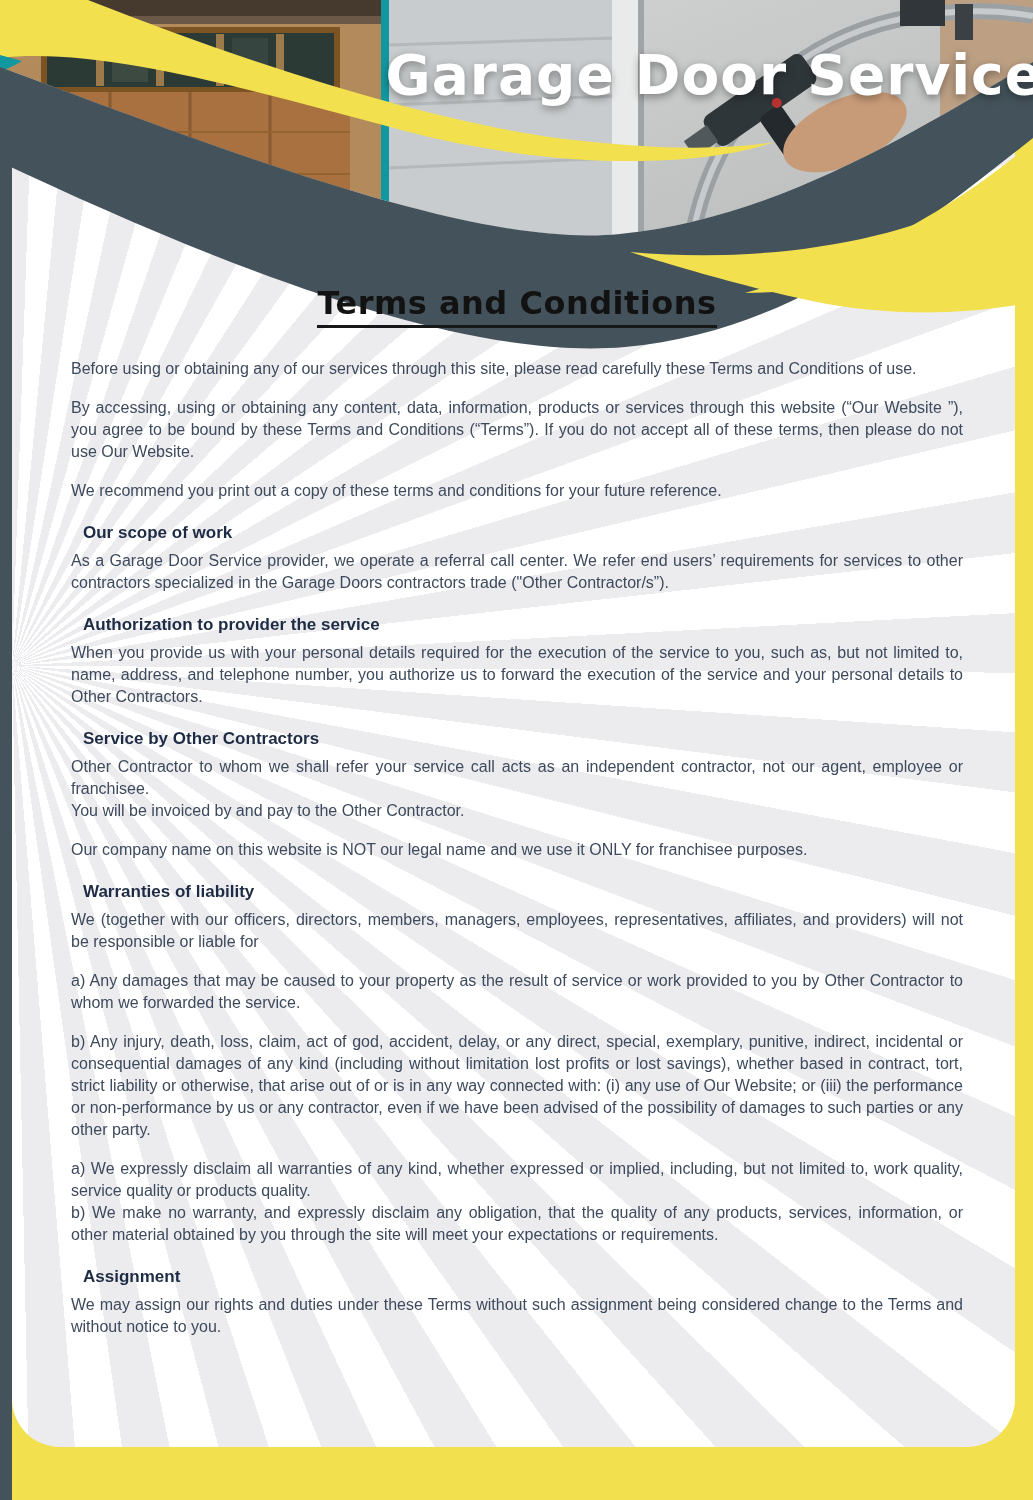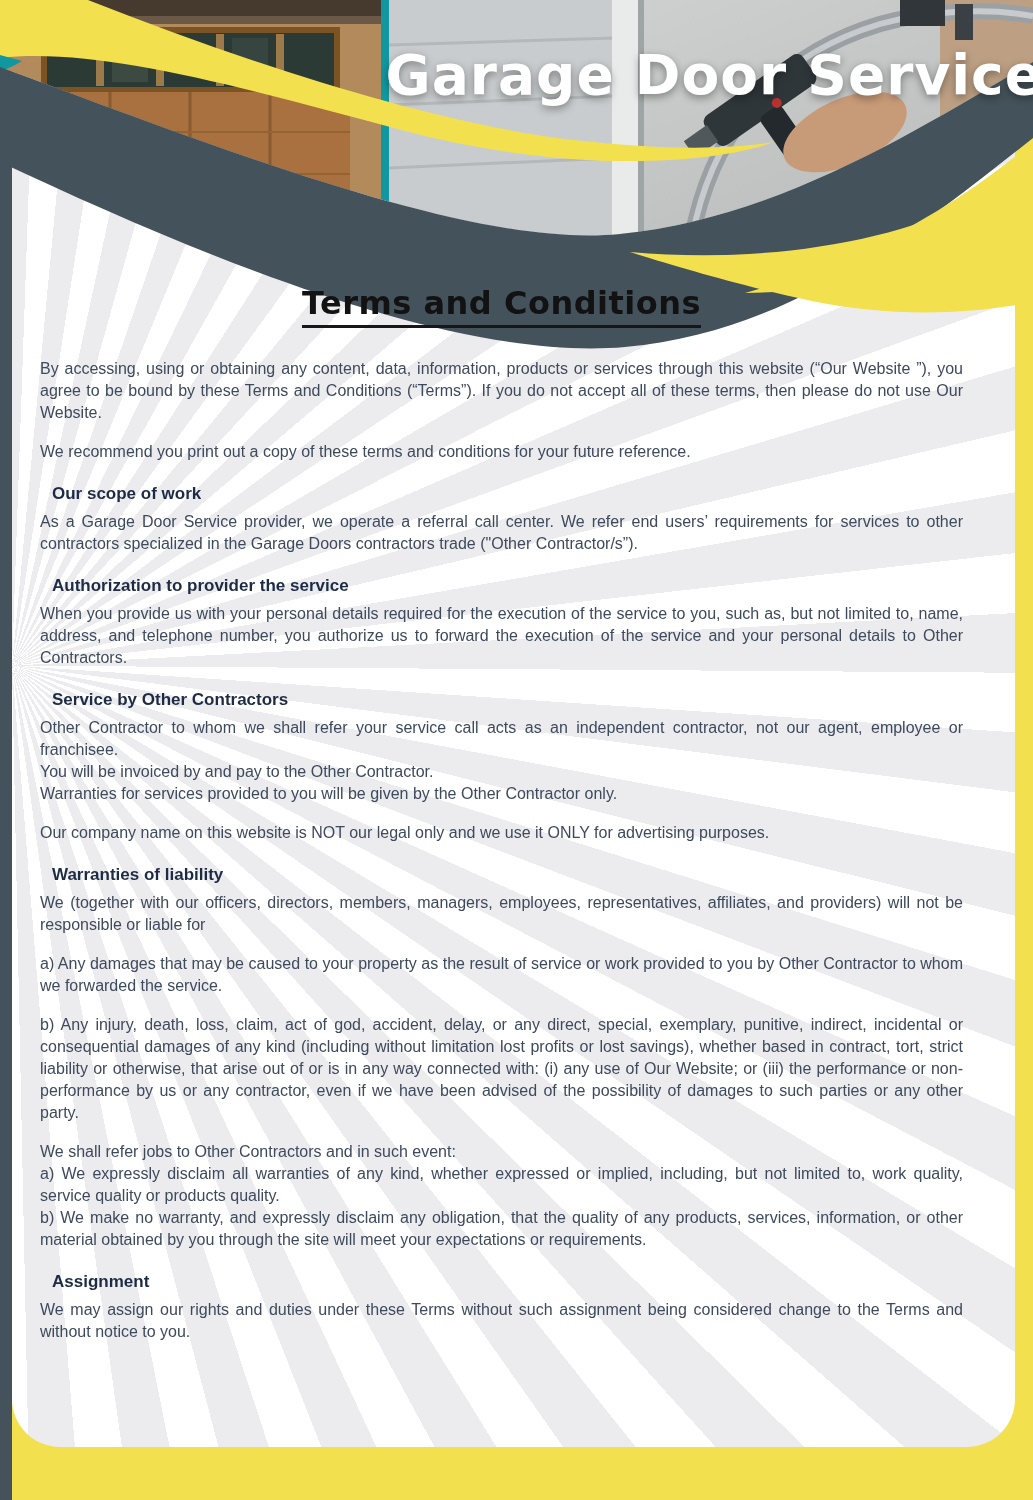--- a/index.html
+++ b/index.html
@@ -22,21 +22,21 @@
     border-radius:0 0 48px 48px;
   }
   .header-svg{position:absolute;top:0;left:0;z-index:3;pointer-events:none;}
   .brand-title{
     position:absolute;top:46px;left:0;width:100%;z-index:4;text-align:right;
     font-family:"DejaVu Sans", sans-serif;font-weight:bold;font-size:55px;line-height:58px;
     color:#ffffff;letter-spacing:1px;text-shadow:0 3px 8px rgba(0,0,0,0.38);pointer-events:none;margin-left:10px;
   }
   .content{
     position:absolute;z-index:4;left:12px;right:18px;top:0;bottom:53px;
-    padding:284px 52px 0 28px;box-sizing:border-box;overflow:hidden;
+    padding:284px 52px 0 59px;box-sizing:border-box;overflow:hidden;
   }
   .doc-title{text-align:center;margin:0 0 36px;}
   .doc-title span{
     font-family:"DejaVu Sans", sans-serif;font-weight:bold;font-size:32px;color:#121212;
     letter-spacing:.5px;border-bottom:3px solid #171717;padding-bottom:3px;
   }
   .para{margin:0 0 17px;font-size:16px;line-height:22px;color:#3d4a5c;text-align:justify;}
   .para .line{display:block;text-align:justify;}
   .sec-h{margin:20px 12px 6px;font-size:17px;line-height:22px;font-weight:bold;color:#1d2b44;}
 </style>
@@ -121,55 +121,56 @@
   <path fill="#f3e04f" d="M630,252 C755,263 880,246 975,201 C1000,189 1020,173 1033,159 L1033,302 C962,316 884,316 812,301 C742,286 674,266 630,252 Z"></path>
 </svg>
 
 <div class="brand-title">Garage Door Service</div>
 
 <main class="content">
   <div class="doc-title">
     <span>Terms and Conditions</span>
   </div>
 
+<p class="para">
+      <span class="line">Before using or obtaining any of our services through this site, please read carefully these Terms and Conditions of use.</span>
+    </p>
     <p class="para">
       <span class="line">By accessing, using or obtaining any content, data, information, products or services through this website (“Our Website ”), you agree to be bound by these Terms and Conditions (“Terms”). If you do not accept all of these terms, then please do not use Our Website.</span>
     </p>
     <p class="para">
       <span class="line">We recommend you print out a copy of these terms and conditions for your future reference.</span>
     </p>
     <h3 class="sec-h">Our scope of work</h3>
     <p class="para">
       <span class="line">As a Garage Door Service provider, we operate a referral call center. We refer end users’ requirements for services to other contractors specialized in the Garage Doors contractors trade ("Other Contractor/s”).</span>
     </p>
     <h3 class="sec-h">Authorization to provider the service</h3>
     <p class="para">
       <span class="line">When you provide us with your personal details required for the execution of the service to you, such as, but not limited to, name, address, and telephone number, you authorize us to forward the execution of the service and your personal details to Other Contractors.</span>
     </p>
     <h3 class="sec-h">Service by Other Contractors</h3>
     <p class="para">
       <span class="line">Other Contractor to whom we shall refer your service call acts as an independent contractor, not our agent, employee or franchisee.</span>
       <span class="line">You will be invoiced by and pay to the Other Contractor.</span>
-      <span class="line">Warranties for services provided to you will be given by the Other Contractor only.</span>
     </p>
     <p class="para">
-      <span class="line">Our company name on this website is NOT our legal only and we use it ONLY for advertising purposes.</span>
+      <span class="line">Our company name on this website is NOT our legal name and we use it ONLY for franchisee purposes.</span>
     </p>
     <h3 class="sec-h">Warranties of liability</h3>
     <p class="para">
       <span class="line">We (together with our officers, directors, members, managers, employees, representatives, affiliates, and providers) will not be responsible or liable for</span>
     </p>
     <p class="para">
       <span class="line">a) Any damages that may be caused to your property as the result of service or work provided to you by Other Contractor to whom we forwarded the service.</span>
     </p>
     <p class="para">
       <span class="line">b) Any injury, death, loss, claim, act of god, accident, delay, or any direct, special, exemplary, punitive, indirect, incidental or consequential damages of any kind (including without limitation lost profits or lost savings), whether based in contract, tort, strict liability or otherwise, that arise out of or is in any way connected with: (i) any use of Our Website; or (iii) the performance or non-performance by us or any contractor, even if we have been advised of the possibility of damages to such parties or any other party.</span>
     </p>
     <p class="para">
-      <span class="line">We shall refer jobs to Other Contractors and in such event:</span>
       <span class="line">a) We expressly disclaim all warranties of any kind, whether expressed or implied, including, but not limited to, work quality, service quality or products quality.</span>
       <span class="line">b) We make no warranty, and expressly disclaim any obligation, that the quality of any products, services, information, or other material obtained by you through the site will meet your expectations or requirements.</span>
     </p>
     <h3 class="sec-h">Assignment</h3>
     <p class="para">
       <span class="line">We may assign our rights and duties under these Terms without such assignment being considered change to the Terms and without notice to you.</span>
     </p>
   </main>
 
 </body></html>

